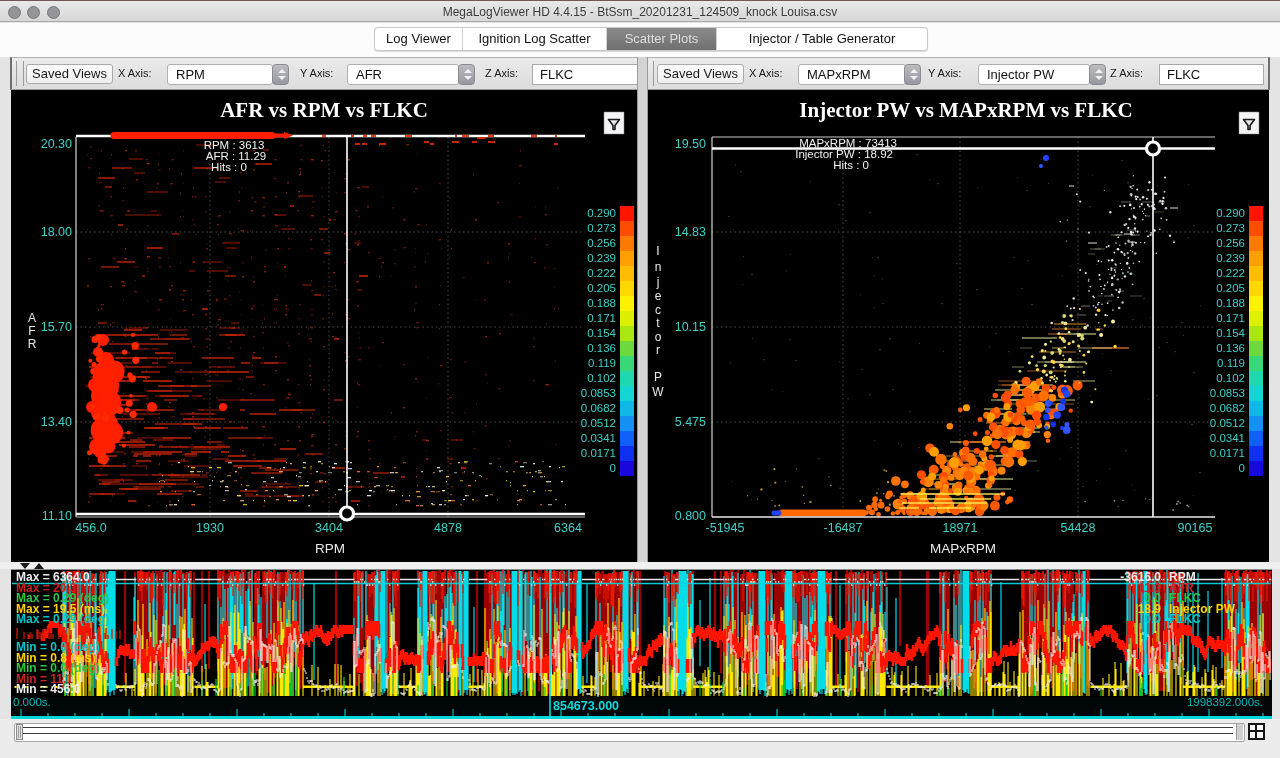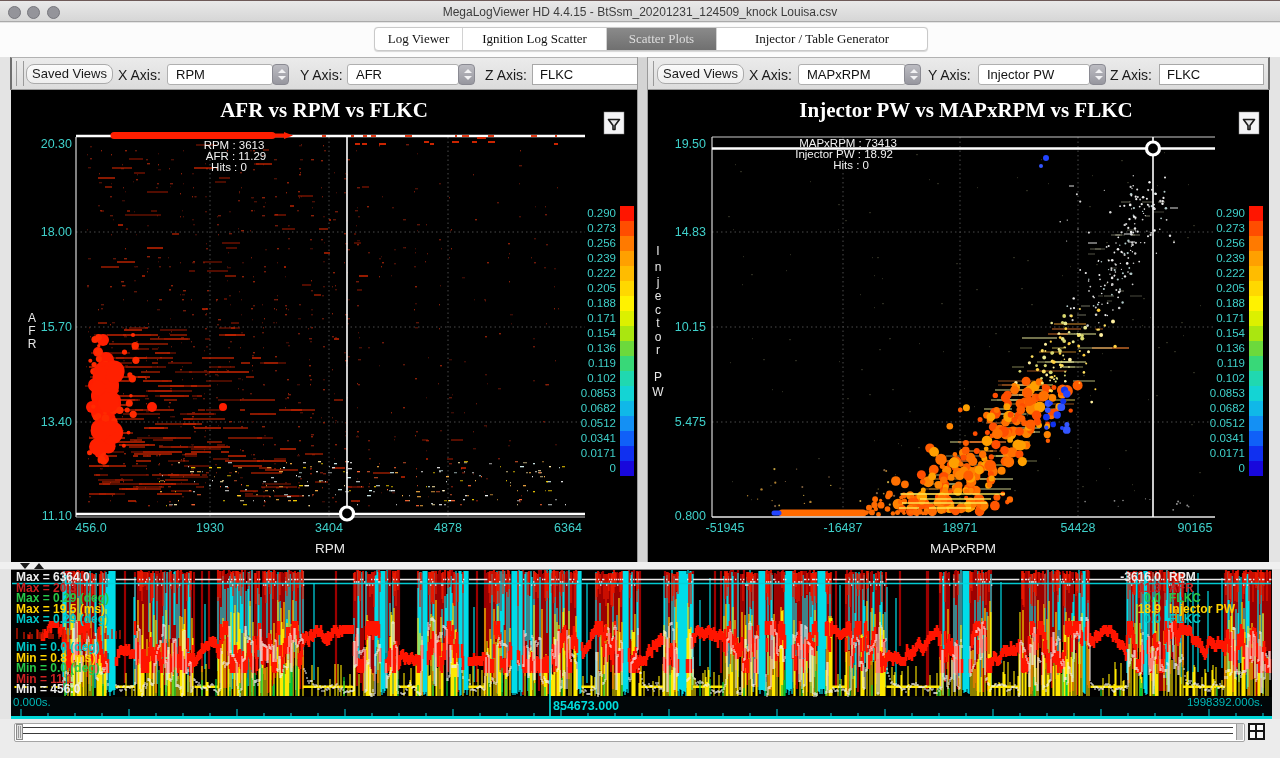--- a/index.html
+++ b/index.html
@@ -1,31 +1,31 @@
 <!DOCTYPE html>
 <html><head><meta charset="utf-8"><style>
 * { margin:0; padding:0; box-sizing:border-box; }
 body { width:1280px; height:758px; font-family:"Liberation Sans",sans-serif; background:#ececec; overflow:hidden; }
 #win { position:relative; width:1280px; height:758px; background:#e4e4e4; }
 #win > svg, #win > div { position:absolute; }
 svg { display:block; }
 #titlebar { left:0; top:0; width:1280px; height:22px; background:linear-gradient(#e9e9e9,#d6d6d6); border-top:1px solid #6e5a58; border-bottom:1px solid #aaaaaa; }
 .tl { position:absolute; top:4.5px; width:13px; height:13px; border-radius:50%; background:#94949a; border:0.5px solid #77777d; }
 #title { position:absolute; width:100%; text-align:center; top:4px; font-size:12px; color:#3c3c3c; }
-#tabrow { left:0; top:23px; width:1280px; height:34px; background:#fcfcfc;font-family:Liberation Serif, serif; }
+#tabrow { left:0; top:23px; width:1280px; height:34px; background:#fcfcfc; }
 #tabs { position:absolute; left:374px; top:4px; height:24px; display:flex; border:1px solid #c9c9c9; border-radius:4px; background:#fff; box-shadow:0 0.5px 1px rgba(0,0,0,0.15); }
 .tab { line-height:22px; font-size:13px; color:#111; border-right:1px solid #d2d2d2; white-space:nowrap; text-align:center; }
 .tab:last-child { border-right:none; }
 .tab.sel { background:linear-gradient(#8a8a8a,#707070); color:#dedede; }
 .toolbar { top:57px; height:33px; background:linear-gradient(#ebebeb,#dcdcdc); border-top:1px solid #b2b2b2; border-bottom:1px solid #9a9a9a; }
 #tbL { left:10px; width:630px; border-left:2px solid #6e6e6e; }
 #tbR { left:640px; width:630px; border-left:2px solid #6e6e6e; border-right:2px solid #6e6e6e; }
 .grip { position:absolute; left:4px; top:3px; width:8px; height:25px; border-left:1px solid #9a9a9a; border-right:1px solid #9a9a9a; }
-.tbbtn { position:absolute; top:6px; height:20px; background:linear-gradient(#fbfbfb,#eeeeee); border:1px solid #ababab; border-radius:8px; font-size:13px; color:#1a1a1a; text-align:center; line-height:18px; }
-.tblab { position:absolute; top:9px; font-size:14px; color:#1a1a1a; }
+.tbbtn { position:absolute; top:6px; height:20px; background:linear-gradient(#fbfbfb,#eeeeee); border:1px solid #ababab; border-radius:3px; font-size:13px; color:#1a1a1a; text-align:center; line-height:18px; }
+.tblab { position:absolute; top:9px; font-size:11px; color:#1a1a1a; }
 .combo { position:absolute; top:6px; height:21px; background:#fff; border:1px solid #b0b0b0; border-radius:3px; font-size:13px; color:#111; line-height:19px; padding-left:8px; }
 .stepper { position:absolute; top:6px; width:17px; height:21px; background:linear-gradient(#bcbcc2,#97979f); border:1px solid #8a8a92; border-radius:4px; }
 .stepper:before { content:""; position:absolute; left:4.5px; top:4px; border-left:4px solid transparent; border-right:4px solid transparent; border-bottom:4.5px solid #f2f2f4; }
 .stepper:after { content:""; position:absolute; left:4.5px; bottom:4px; border-left:4px solid transparent; border-right:4px solid transparent; border-top:4.5px solid #f2f2f4; }
 .zfield { position:absolute; top:6px; height:21px; background:#fff; border:1px solid #a8a8a8; font-size:13px; color:#111; line-height:19px; padding-left:7px; }
 #plotbg { left:11px; top:90px; width:1258px; height:472px; background:#000; }
 #divider { left:637px; top:57px; width:11px; height:505px; background:#d4d4d4; border-left:1px solid #9a9a9a; border-right:1px solid #9a9a9a; }
 #tristrip { left:0px; top:562px; width:1280px; height:7px; background:#f0f0f0; }
 .tri { position:absolute; top:0.5px; width:0; height:0; border-left:5.5px solid transparent; border-right:5.5px solid transparent; }
 #stripbg { left:11px; top:569px; width:1261px; height:150px; background:#000; border-top:1px solid #8e8e8e; }

